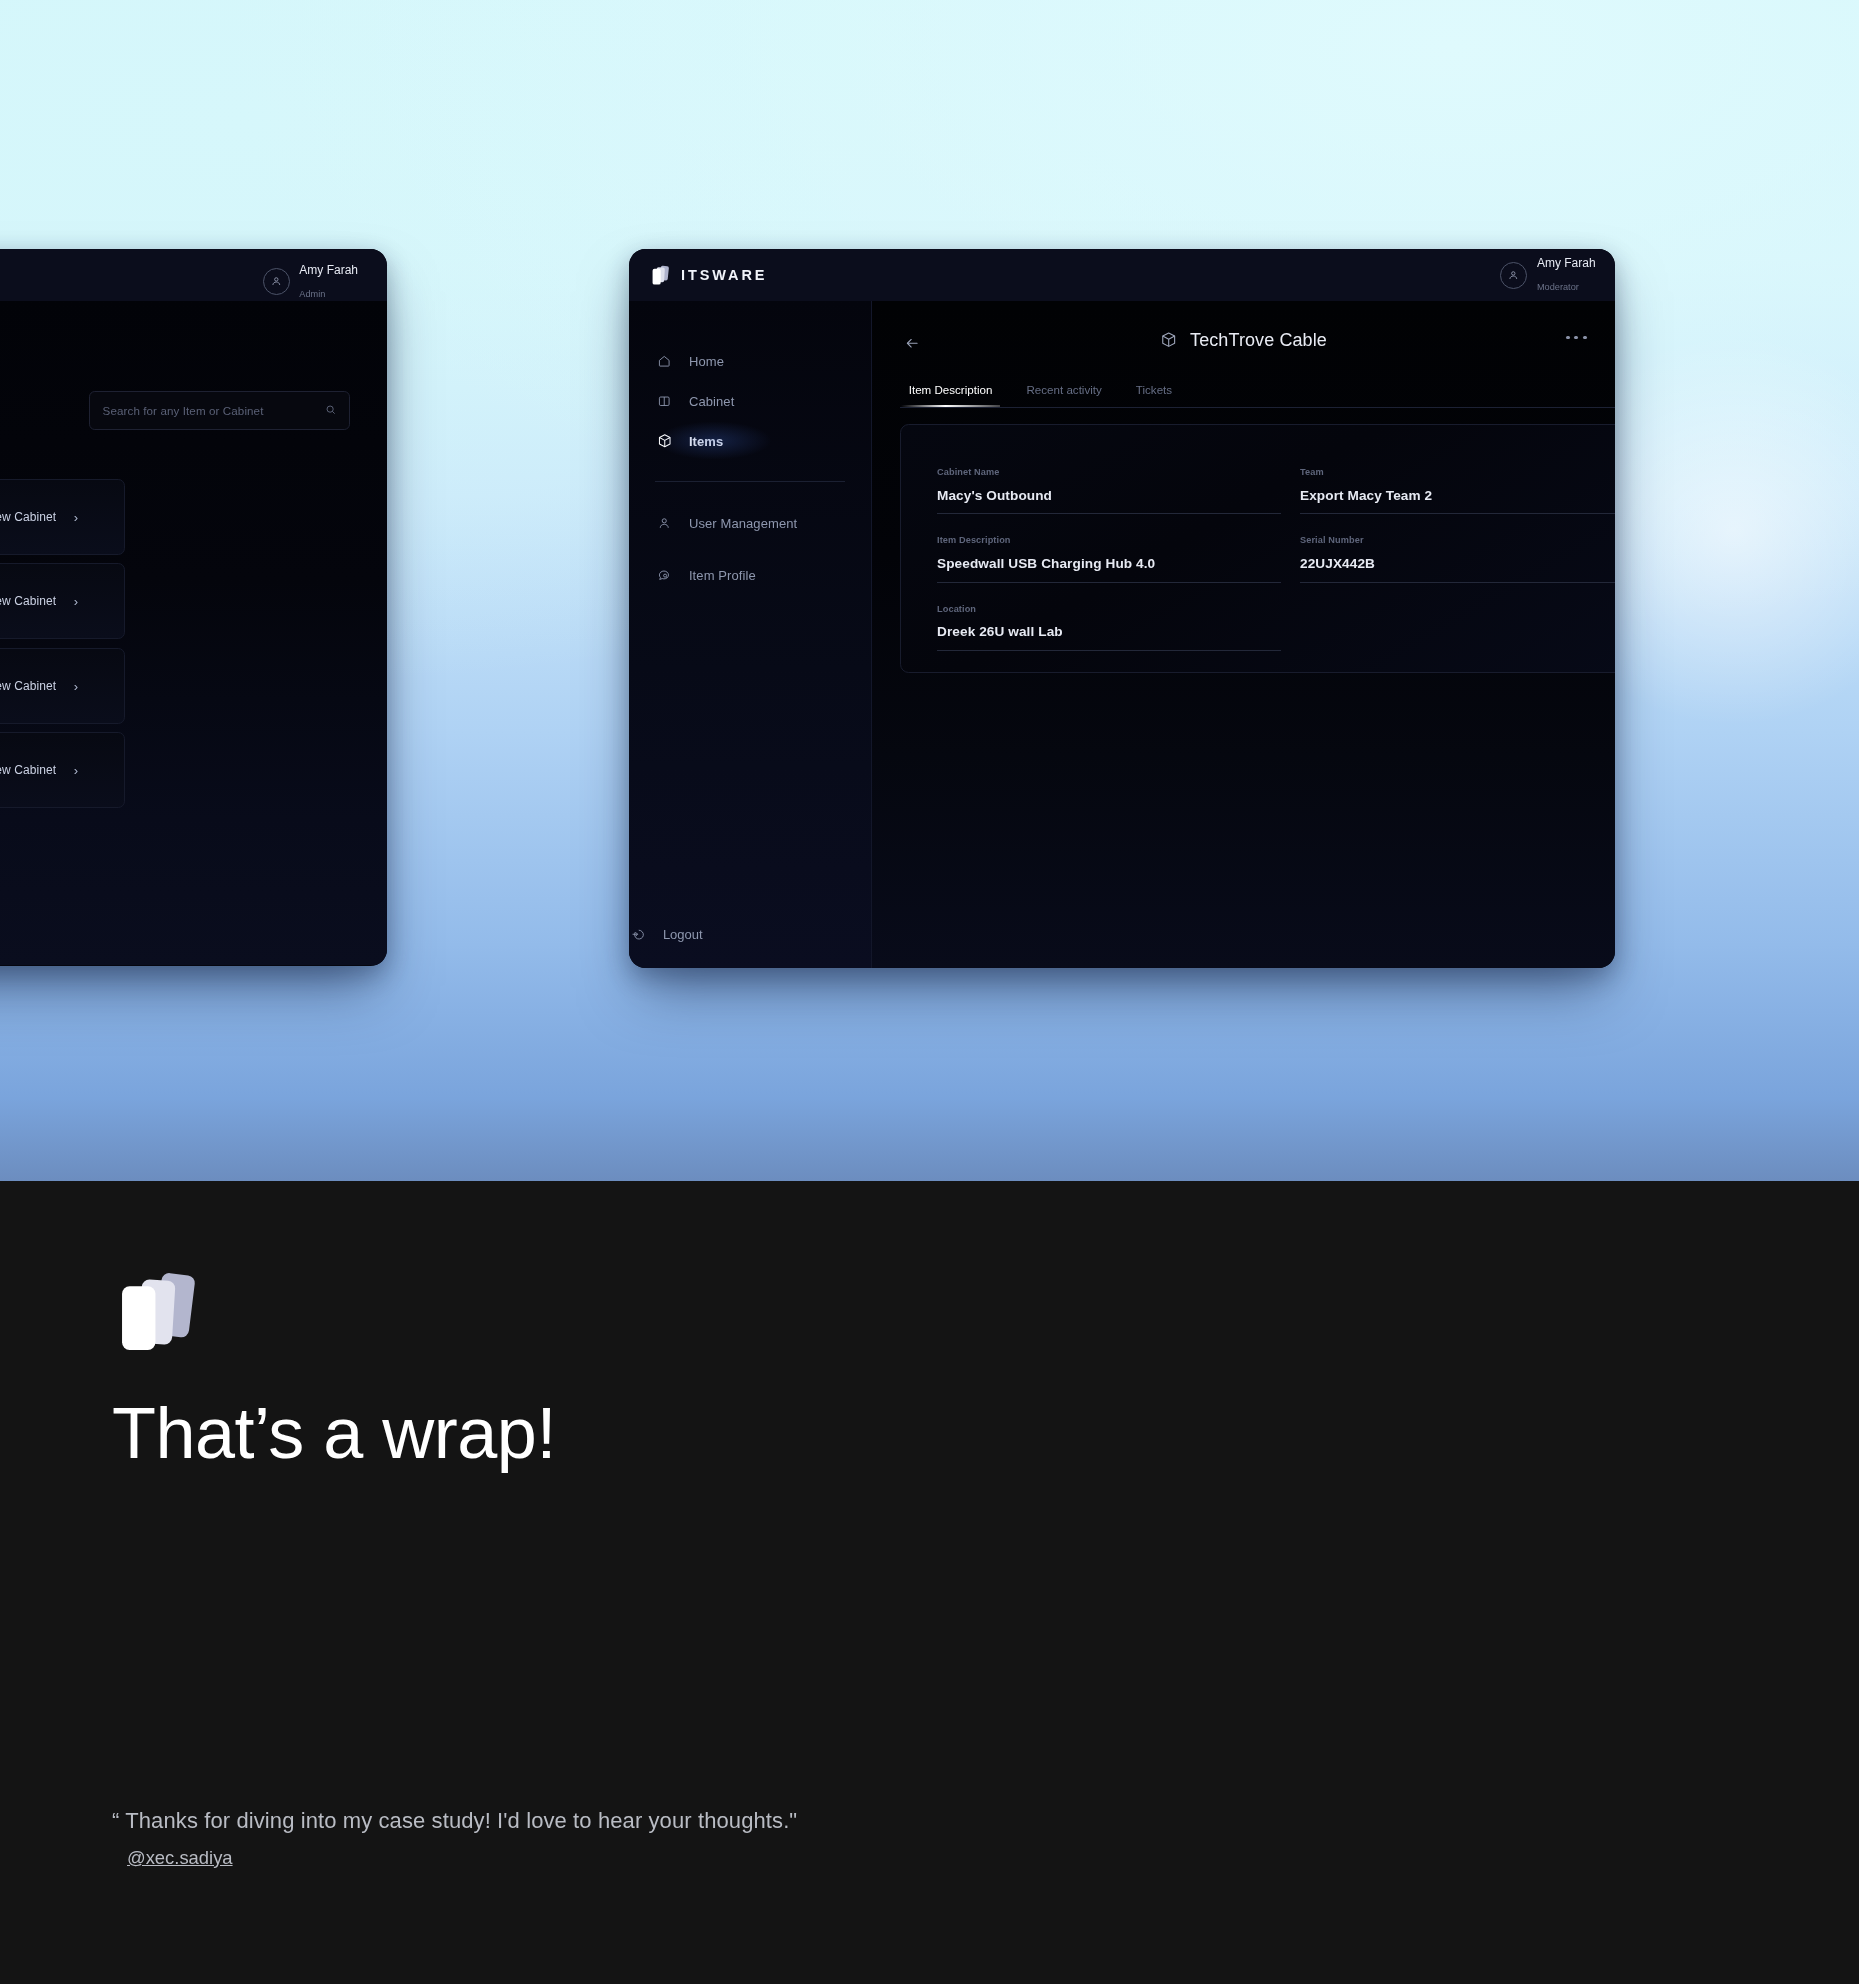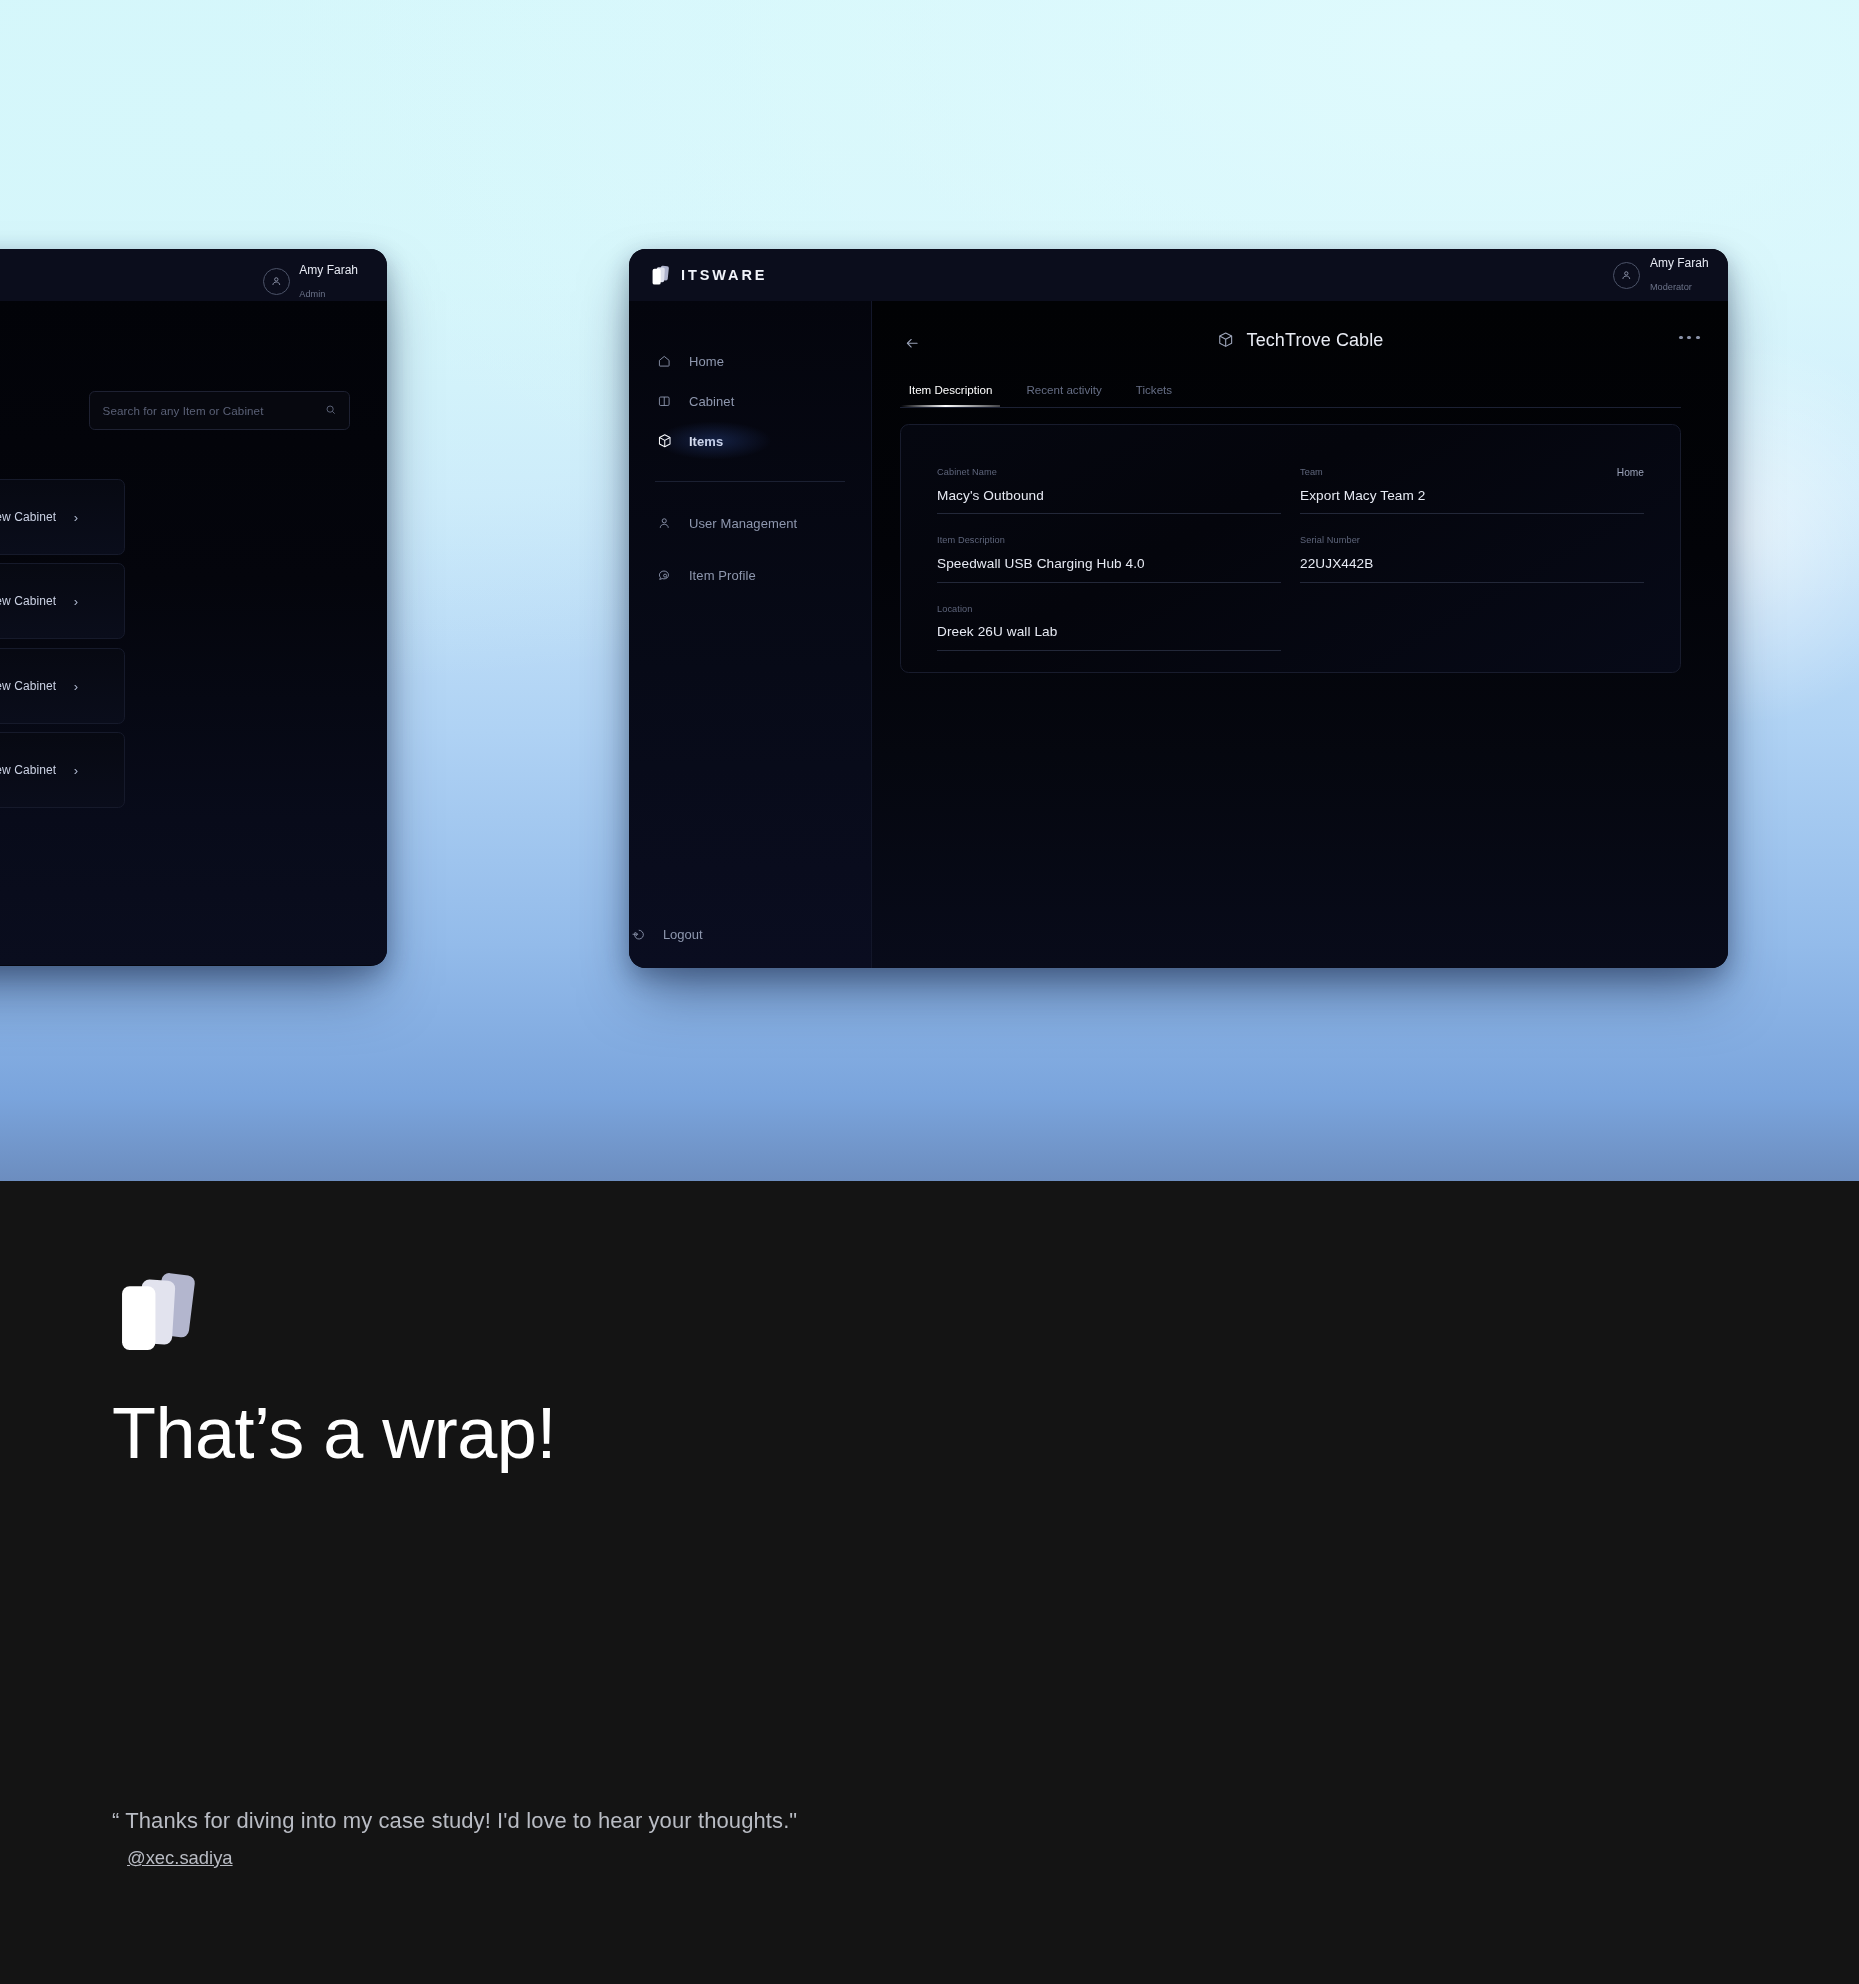--- a/index.html
+++ b/index.html
@@ -47,21 +47,21 @@
   .cab-row{
     position:absolute;left:-29px;width:382px;height:76px;border-radius:6.8px;
     border:0.7px solid #161A2B;
     background:linear-gradient(180deg,#070912 0%,#0A0D1B 100%);
     display:flex;align-items:center;justify-content:flex-end;padding-right:46px;box-sizing:border-box;
   }
   .cab-row .vclabel{font-size:12px;color:#CBD2E4;letter-spacing:0.1px;}
   .cab-row .chev{margin-left:17.4px;font-size:13px;color:#AEB7CE;line-height:1;}
 
   
-  .win-right{left:629px;top:249px;width:1099px;height:719px;background:#05060F;}
+  .win-right{left:629px;top:249px;width:986px;height:719px;background:#05060F;}
   .wr-topbar{
     position:absolute;left:0;top:0;width:100%;height:52px;background:#0B0D1C;
     display:flex;align-items:center;justify-content:space-between;padding:0 19.4px 0 22px;box-sizing:border-box;
   }
   .brand{display:flex;align-items:center;gap:10.7px;}
   .brand .wordmark{
     font-size:14.5px;font-weight:700;color:#F2F4FA;letter-spacing:2.9px;
     font-family:"Liberation Sans Narrow","Liberation Sans",sans-serif;
   }
   .userchip{display:flex;align-items:center;gap:9.7px;}
@@ -126,21 +126,21 @@
   }
   .tabs-underline{height:0.8px;background:#1C2134;margin-top:0;}
 
   .detail-card{
     position:absolute;left:28px;top:123px;width:781px;height:249px;
     border:0.7px solid #181C2D;border-radius:8.7px;
     background:linear-gradient(150deg,#050710 0%, #04050C 40%, #070A18 100%);
     box-sizing:border-box;
   }
   .grid{position:absolute;left:36px;top:42px;right:36px;}
-  .frow{display:flex;gap:19px;}
+  .frow{display:flex;gap:19px;font-weight:bold;}
   .fld{flex:1;position:relative;padding-bottom:10.7px;border-bottom:0.7px solid #232839;margin-bottom:21px;}
   .fld.blank{border-bottom:none;}
   .fld .flabel{font-size:9.2px;color:#5E657B;letter-spacing:0.1px;}
   .fld .fvalue{font-size:13.6px;color:#E7EAF3;margin-top:10.7px;letter-spacing:0.1px;}
   .edit-link{position:absolute;right:0;top:0;font-size:10.2px;color:#9AA2B8;}
 
   
   .outro{position:absolute;left:0;top:1181px;width:1859px;height:804px;background:#141414;overflow:hidden;}
   .outro-logo{position:absolute;left:114px;top:1271px;width:92px;height:82px;}
   .wrap-title{

